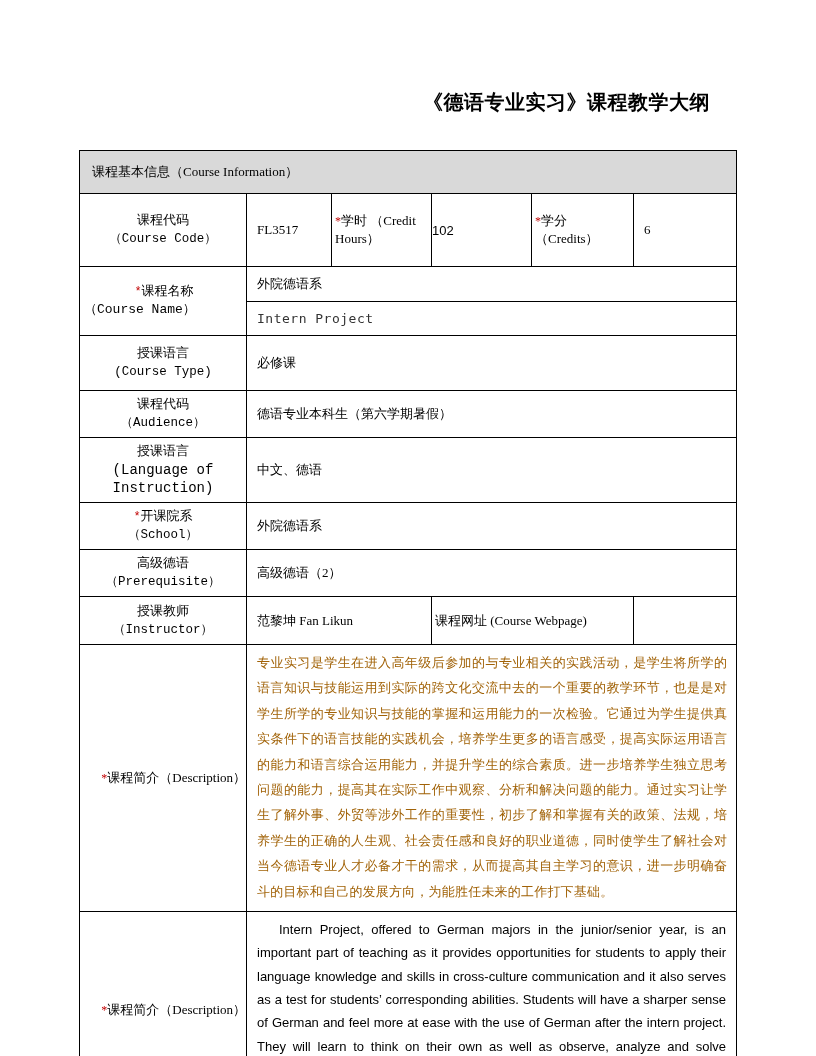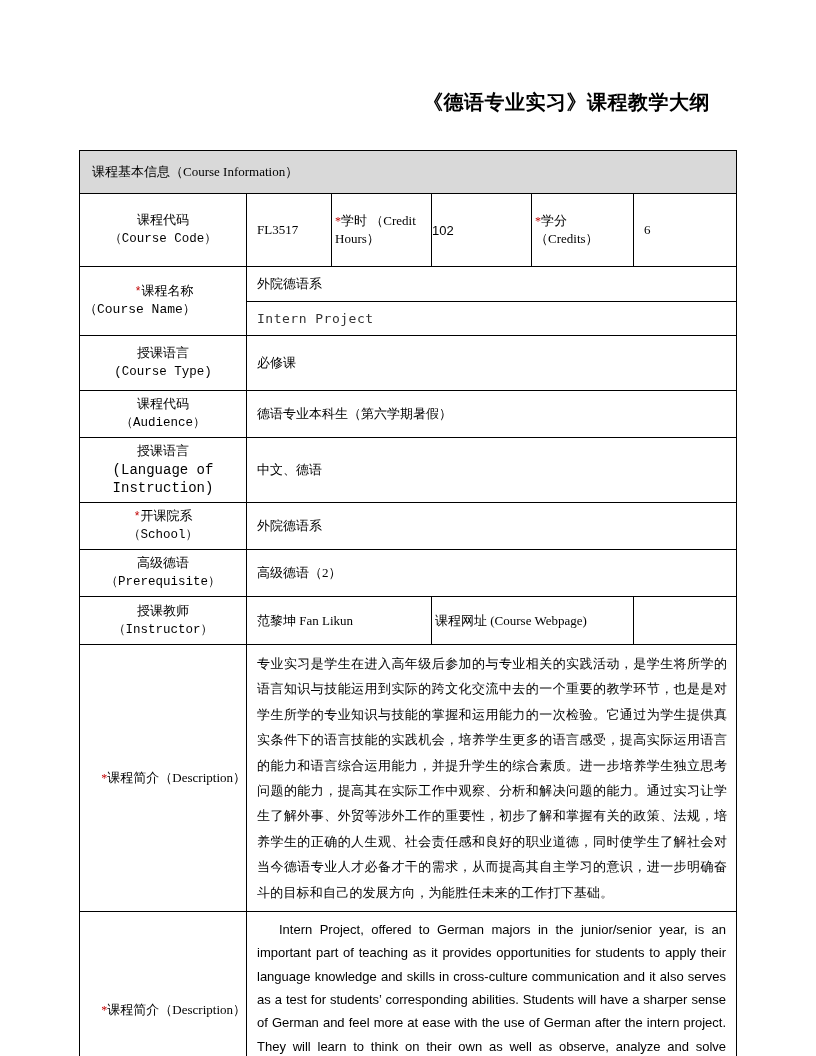--- a/index.html
+++ b/index.html
@@ -89,27 +89,27 @@
   }
   .inline-lbl {
     text-align: left;
     font-family: "Liberation Serif", "DejaVu Serif", serif;
     font-size: 13px;
     line-height: 18px;
     padding: 4px 3px !important;
   }
   .desc-cn {
     padding: 6px 9px 6px 10px !important;
-    font-family: Liberation Serif, serif;
+    font-family: Liberation Mono, monospace;
     font-size: 13.2px;
     line-height: 25.4px;
     text-align: justify;
     text-justify: inter-ideograph;
     letter-spacing: 0.2px;
-    color: #000000;
+    color: #a16207;
   }
   .desc-en {
     padding: 6px 10px 4px 10px !important;
     font-family: "Liberation Sans", "DejaVu Sans", sans-serif;
     font-size: 13.2px;
     line-height: 23.3px;
     text-align: justify;
     color: #000000;
   }
   .desc-en .indent { display: inline-block; width: 22px; }

